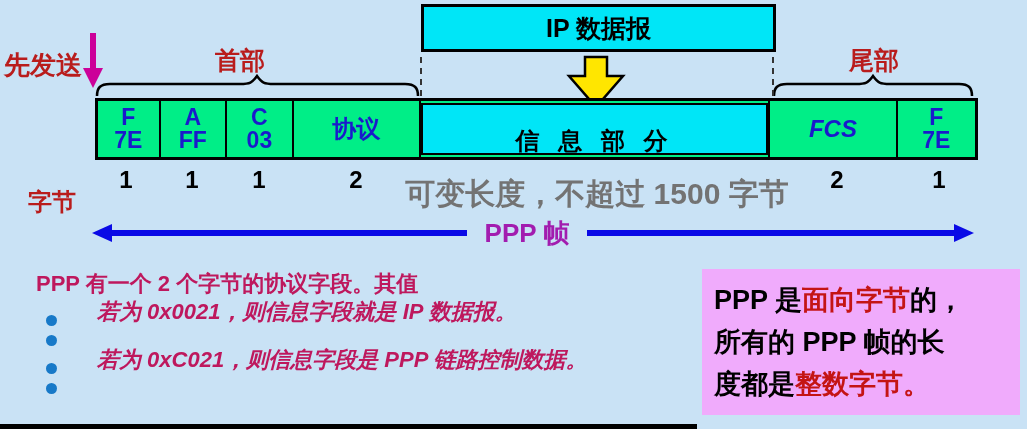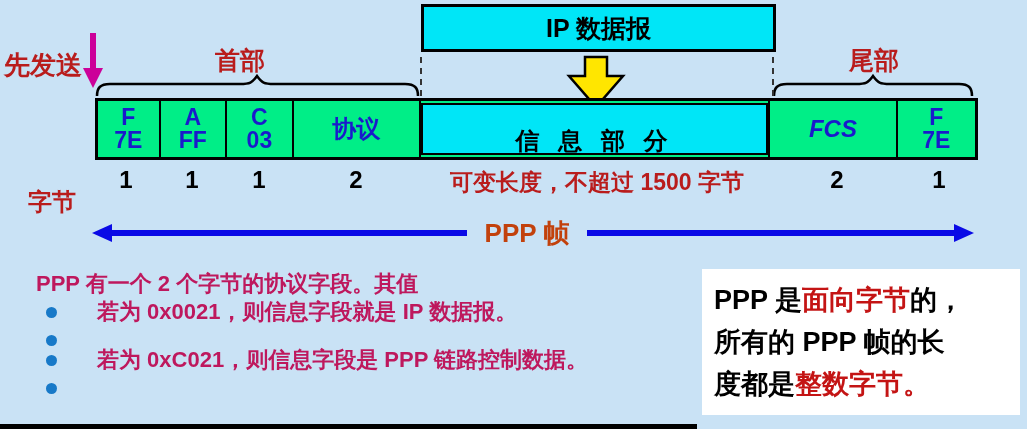--- a/index.html
+++ b/index.html
@@ -43,38 +43,38 @@
   .info-inner{
     position:absolute;left:0px;right:0px;top:2px;bottom:2px;
     background:#00E6F7;border:2.5px solid #000;box-sizing:border-box;
     display:flex;align-items:flex-end;justify-content:center;
     color:#000;font-size:24px;letter-spacing:6px;
   }
 
   
   .bytes-label{left:28px;top:166px;font-size:24px;margin-top:20px;}
   .byte-num{top:166px;font-size:24px;color:#000;transform:translateX(-50%);white-space:nowrap;}
-  .byte-var{top:167px;font-size:23px;color:#b91c1c;transform:translateX(-50%);white-space:nowrap;}
+  .byte-var{top:174px;font-size:30px;color:#737373;transform:translateX(-50%);white-space:nowrap;}
 
   
-  .ppp-label{left:527px;top:216px;font-size:26px;color:#c2410c;transform:translateX(-50%);white-space:nowrap;}
+  .ppp-label{left:527px;top:216px;font-size:26px;color:#a21caf;transform:translateX(-50%);white-space:nowrap;}
 
   
   .notes{left:36px;top:270px;width:655px;color:#be185d;font-size:22px;line-height:28px;}
-  .bullet-row{display:flex;align-items:flex-start;}
+  .bullet-row{display:flex;align-items:flex-end;font-style:italic;}
   .bullet-dot{
     width:11px;height:11px;border-radius:50%;
     background:#1779C8;margin:9px 40px 0 10px;flex:0 0 11px;
   }
   .bullet-text{white-space:nowrap;}
 
   
   .callout{
     left:702px;top:269px;width:318px;height:146px;box-sizing:border-box;
-    background:#ffffff;padding:10px 12px;
+    background:#f0abfc;padding:10px 12px;
     font-size:27px;line-height:42px;color:#000;white-space:nowrap;
   }
   .red{color:#C41414;}
 
   .bottom-strip{left:0;top:424px;width:697px;height:5px;background:#000;}
 </style>
 </head>
 <body>
 
 <div class="canvas">

